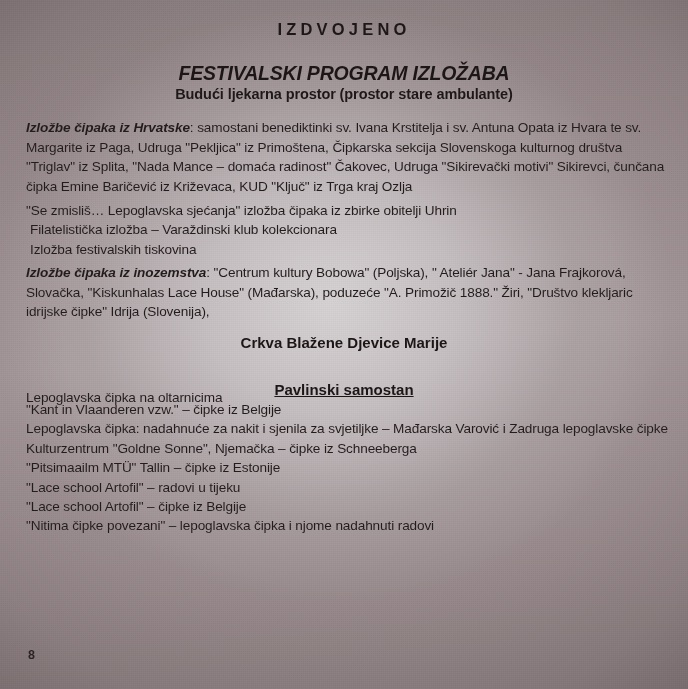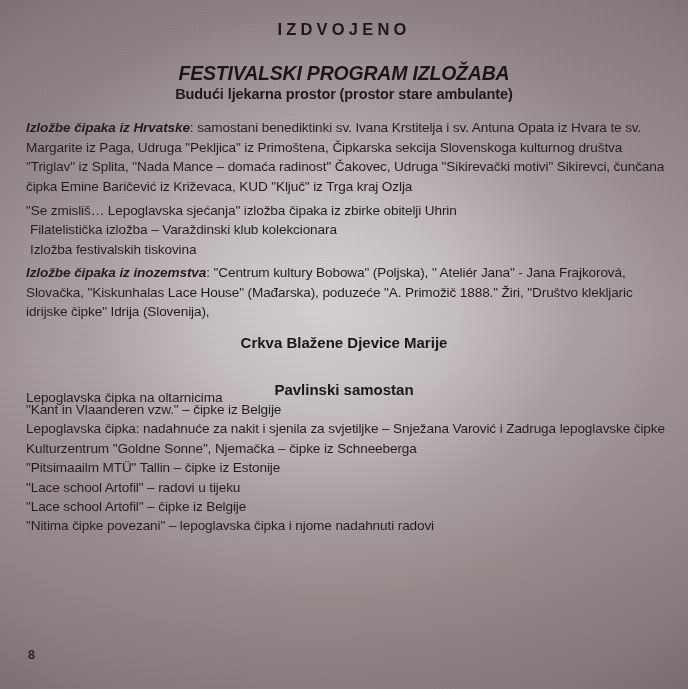--- a/index.html
+++ b/index.html
@@ -100,21 +100,21 @@
 
   .section-heading {
     left: 0;
     width: 688px;
     text-align: center;
     font-size: 15px;
     font-weight: bold;
     color: #1c1617;
   }
   #heading-crkva   { top: 334px; }
-  #heading-pavlin  { top: 381px; }
+  #heading-pavlin  { top: 381px; text-decoration: underline; }
 
   
   .para {
     left: 26px;
     width: 640px;
     font-size: 13.6px;
     line-height: 19.6px;
     white-space: normal;
     color: #231c1d;
     letter-spacing: -0.12px;
@@ -183,21 +183,21 @@
     <div class="txt section-heading" id="heading-crkva">Crkva Blažene Djevice Marije</div>
 
     <div class="txt lineblock" id="block-crkva">
       <span class="line">Lepoglavska čipka na oltarnicima</span>
     </div>
 
     <div class="txt section-heading" id="heading-pavlin">Pavlinski samostan</div>
 
     <div class="txt lineblock" id="block-pavlin">
       <span class="line">"Kant in Vlaanderen vzw." – čipke iz Belgije</span>
-      <span class="line">Lepoglavska čipka: nadahnuće za nakit i sjenila za svjetiljke – Snježana Varović i Zadruga lepoglavske čipke</span>
+      <span class="line">Lepoglavska čipka: nadahnuće za nakit i sjenila za svjetiljke – Mađarska Varović i Zadruga lepoglavske čipke</span>
       <span class="line">Kulturzentrum "Goldne Sonne", Njemačka – čipke iz Schneeberga</span>
       <span class="line">"Pitsimaailm MTÜ" Tallin – čipke iz Estonije</span>
       <span class="line">"Lace school Artofil" – radovi u tijeku</span>
       <span class="line">"Lace school Artofil" – čipke iz Belgije</span>
       <span class="line">"Nitima čipke povezani" – lepoglavska čipka i njome nadahnuti radovi</span>
     </div>
 
     <div class="txt" id="folio">8</div>
 
   </div>

